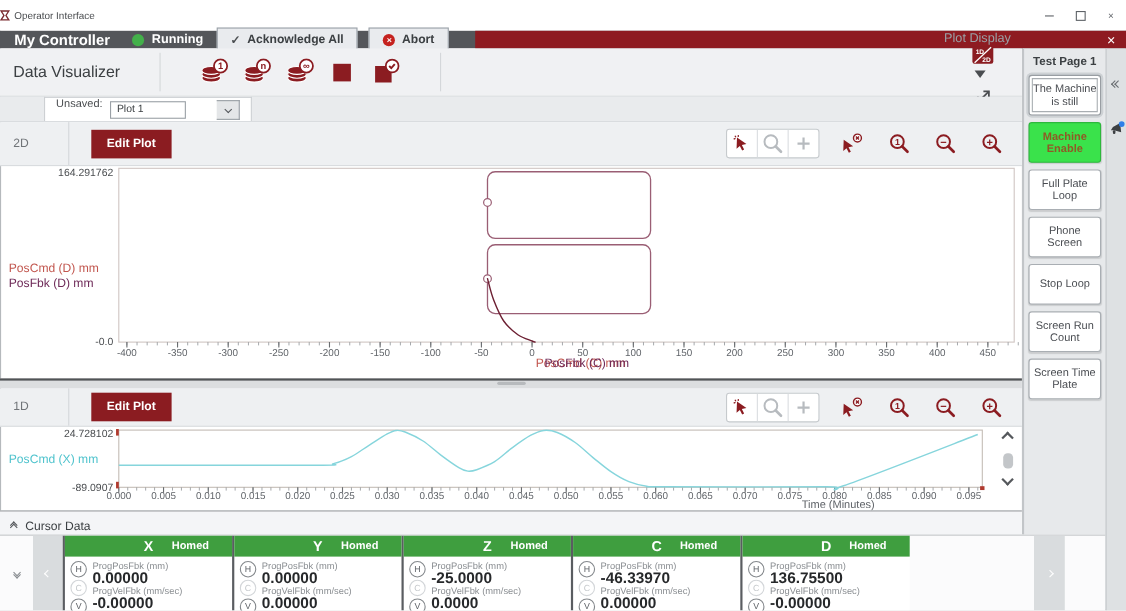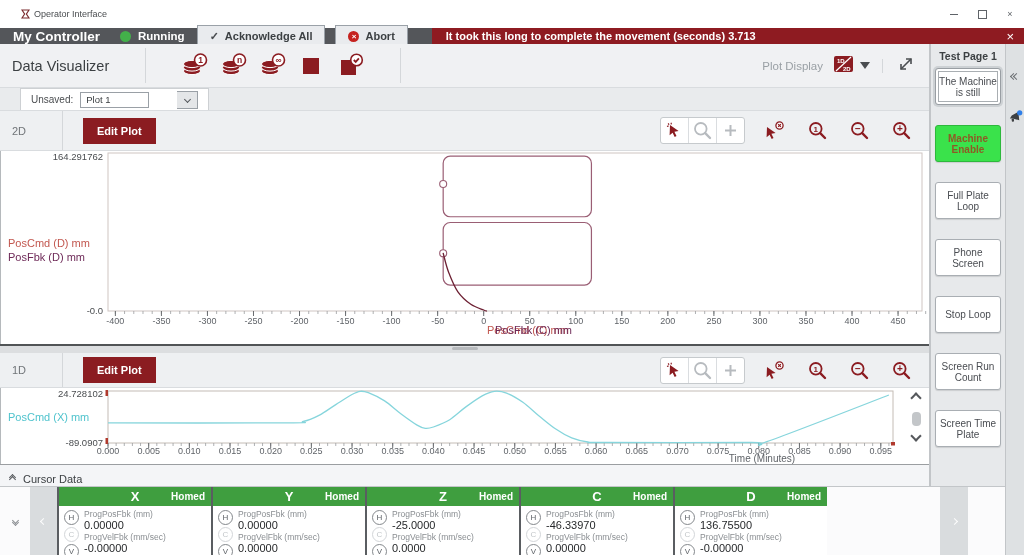--- a/index.html
+++ b/index.html
@@ -1,21 +1,21 @@
 <!DOCTYPE html>
 <html><head>
 <meta charset="utf-8">
 <style>
   html,body{margin:0;padding:0;}
   body{width:1024px;height:555px;overflow:hidden;position:relative;background:#fff;
        font-family:"Liberation Sans",sans-serif;color:#3c4043;}
   .app{width:1024px;height:555px;display:flex;flex-direction:column;box-shadow:inset 0 0 0 1px #b5b9bc;}
 
   
-  .titlebar{height:28px;background:#fff;display:flex;align-items:center;padding-left:21px;flex:0 0 auto;}
+  .titlebar{height:28px;background:#fff;display:flex;align-items:center;padding-left:0;flex:0 0 auto;}
   .titlebar .ttext{font-size:9px;color:#4a4d50;margin-left:4px;}
   .win-controls{margin-left:auto;display:flex;align-items:center;gap:16px;padding-right:8px;}
   .wc{width:12px;height:10px;display:flex;align-items:center;justify-content:center;color:#5f6368;font-size:9px;}
   .wc .minbar{width:8px;height:1px;background:#5f6368;display:block;}
   .wc .maxbox{width:7px;height:7px;border:1px solid #5f6368;display:block;}
 
   
   .header{height:16px;background:#54565a;display:flex;align-items:center;flex:0 0 auto;}
   .app-name{color:#fff;font-weight:bold;font-size:13.5px;padding:0 20px 0 13px;}
   .status-dot{width:11px;height:11px;border-radius:50%;background:#43b04a;margin-right:7px;}
@@ -35,29 +35,29 @@
   .left-area{width:1005px;display:flex;flex-direction:column;min-height:0;}
   .upper{flex:1;display:flex;min-height:0;}
   .main-col{width:929px;display:flex;flex-direction:column;border-right:1px solid #c2c5c8;}
 
   
   .toolbar{height:43px;background:#f0f1f3;border-bottom:1px solid #d9dcdf;display:flex;align-items:center;flex:0 0 auto;gap:24px;}
   .tb-title{font-size:14.5px;color:#3c4043;padding:0 12px;}
   .vsep{width:1px;align-self:stretch;background:#d4d7da;margin:4px 0;}
   .tb-icons{display:flex;align-items:center;gap:13px;padding:0 12px;}
   .toolbar-icon{display:flex;align-items:center;justify-content:center;width:26px;height:26px;cursor:default;}
-  .tb-right{margin-left:auto;display:flex;align-items:center;}
+  .tb-right{margin-left:auto;display:flex;align-items:center;flex-direction:column;}
   .pd-label{color:#9aa0a5;font-size:11.5px;margin-right:10px;}
   .dd-tri{width:0;height:0;border-left:5px solid transparent;border-right:5px solid transparent;
           border-top:7px solid #4a4d50;margin:0 12px 0 6px;}
 
   
   .tabrow{height:22px;background:#e9ebed;border-bottom:1px solid #d9dcdf;display:flex;align-items:flex-end;flex:0 0 auto;}
-  .tab{margin-left:20px;background:#fff;border:1px solid #cdd0d3;border-bottom:none;height:21px;
-       display:flex;align-items:center;padding:0 10px;gap:7px;}
+  .tab{margin-left:40px;background:#fff;border:1px solid #cdd0d3;border-bottom:none;height:21px;
+       display:flex;padding:0 10px;gap:7px;}
   .unsaved{font-size:10px;color:#4a4d50;}
   .plot-select{display:flex;align-items:center;gap:28px;}
   .ps-field{background:#fff;border:1px solid #9aa0a6;width:62px;height:14px;font-size:9.5px;
             display:flex;align-items:center;padding-left:5px;color:#3c4043;}
   .ps-btn{width:20px;height:16px;background:#e4e6e8;border:1px solid #9aa0a6;border-left:none;
           display:flex;align-items:center;justify-content:center;}
 
   
   .sec-head{background:#eef0f2;border-bottom:1px solid #d9dcdf;display:flex;align-items:center;flex:0 0 auto;}
   .sec-head.h2d{height:39px;} .sec-head.h1d{height:34px;}
@@ -94,21 +94,21 @@
   
   .cursorbar{height:27px;background:#f4f5f7;border-top:1px solid #9b9ea1;display:flex;align-items:center;
              padding-left:10px;gap:8px;flex:0 0 auto;}
   .cd-chevs{display:flex;flex-direction:column;gap:0;}
   .cd-chevs .chv{margin:-1.5px 0;}
   .cd-label{font-size:11px;color:#3c4043;}
 
   
   .sidebar{width:76px;background:#e7e9eb;border-left:1px solid #c2c5c8;display:flex;flex-direction:column;}
   .sidebar-title{font-size:10.5px;font-weight:bold;color:#3c4043;text-align:center;padding:6px 0 4px 0;}
-  .sidebar-buttons{display:flex;flex-direction:column;gap:20px;padding:2px 4px;justify-content:flex-end;}
+  .sidebar-buttons{display:flex;flex-direction:column;gap:6px;padding:2px 4px;justify-content:flex-end;}
   .side-btn{min-height:37px;background:#fff;border:1px solid #a9aeb3;border-radius:3px;color:#4a4d52;
             font-size:10px;display:flex;align-items:center;justify-content:center;text-align:center;
             padding:2px 2px;font-family:"Liberation Sans",sans-serif;box-shadow:0 1px 1px rgba(0,0,0,.12);cursor:default;}
   .side-btn.outlined{border:1px solid #999ea3;box-shadow:0 0 0 2px #cdd1d4, inset 0 0 0 2px #fff, inset 0 0 0 3px #a9aeb2;}
   .side-btn.green{background:#3ae24b;border-color:#2db83c;color:#8f5a26;font-weight:bold;}
   .side-btn.red{background:#f21d1d;border-color:#d01818;color:#a01216;font-weight:bold;min-height:40px;}
 
   
   .right-strip{width:19px;background:#dee1e3;border-left:1px solid #c2c5c8;display:flex;flex-direction:column;
                align-items:center;padding-top:30px;gap:30px;}
@@ -118,28 +118,28 @@
   
   .axisstrip{height:68px;background:#fbfbfc;border-top:1px solid #c3c6c9;display:flex;align-items:stretch;flex:0 0 auto;}
   .axis-collapse{width:30px;display:flex;flex-direction:column;align-items:center;justify-content:center;}
   .axis-collapse .chv{margin:-1.5px 0;border-color:#8a8e92;}
   .scroll-strip{width:27px;background:#d9dcde;display:flex;align-items:center;justify-content:center;}
   .scroll-strip.rgt{margin-left:auto;margin-right:37px;width:28px;}
   .axis-cards{display:flex;}
   .axis-card{width:152px;background:#fff;border-left:2px solid #5a5d61;display:flex;flex-direction:column;}
   .axis-head{height:19px;background:#3f9e3f;display:flex;align-items:center;position:relative;flex:0 0 auto;}
   .axis-letter{flex:1;text-align:center;color:#fff;font-weight:bold;font-size:13px;}
-  .axis-homed{position:absolute;right:6px;color:#fff;font-weight:bold;font-size:10px;}
+  .axis-homed{position:absolute;right:21px;color:#fff;font-weight:bold;font-size:10px;}
   .axis-body{flex:1;display:flex;padding:3px 0 0 5px;gap:5px;}
   .hcv{display:flex;flex-direction:column;gap:2px;padding-top:1px;}
   .hcv span{width:13px;height:13px;border-radius:50%;border:1px solid #84888c;color:#5f6368;font-size:8px;
             display:flex;align-items:center;justify-content:center;background:#fff;}
   .hcv span.dim{border-color:#d3d6d9;color:#c3c7ca;}
   .vals .lbl{font-size:8.5px;color:#8a8e92;line-height:10px;}
-  .vals .val{font-size:11px;color:#26282a;font-weight:normal;line-height:12px;margin-bottom:1px;}
+  .vals .val{font-size:14px;color:#26282a;font-weight:bold;line-height:12px;margin-bottom:1px;}
 </style>
 </head>
 <body>
 
 <div class="app">
 
   <div class="titlebar">
     <svg width="9" height="10" viewBox="0 0 9 10">
       <path d="M1,1 h7 l-2.6,4 2.6,4 h-7 l2.6,-4 z" fill="none" stroke="#7a2a2e" stroke-width="1.2"></path>
     </svg>
@@ -161,21 +161,20 @@
     <span class="status-label">Running</span>
     <button class="hbtn">
       <span class="chk">✓</span>
       <span>Acknowledge All</span>
     </button>
     <button class="hbtn">
       <span class="abort-dot">×</span>
       <span>Abort</span>
     </button>
     <div class="banner">
-      <span>It took this long to complete the movement (seconds) 3.713</span>
       <span class="banner-close">×</span>
     </div>
   </div>
 
   <div class="content">
     <div class="left-area">
       <div class="upper">
 
         <div class="main-col">
 

